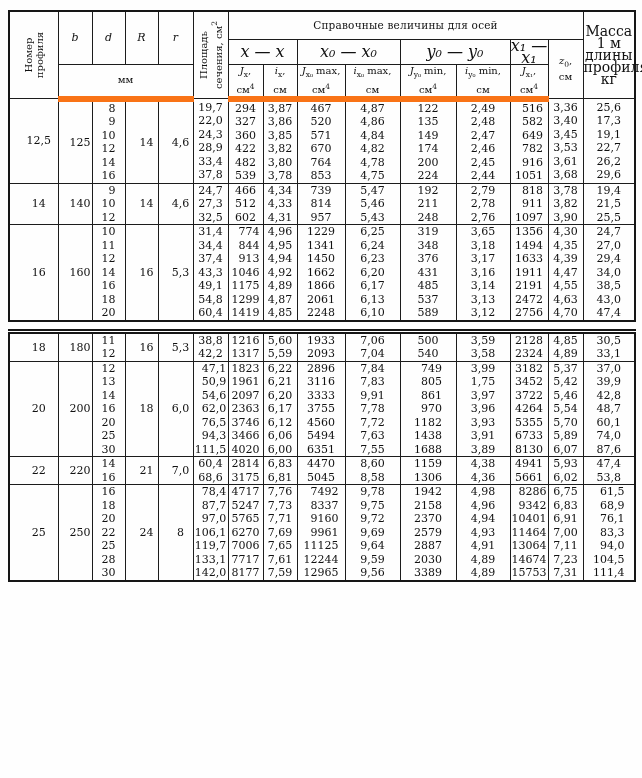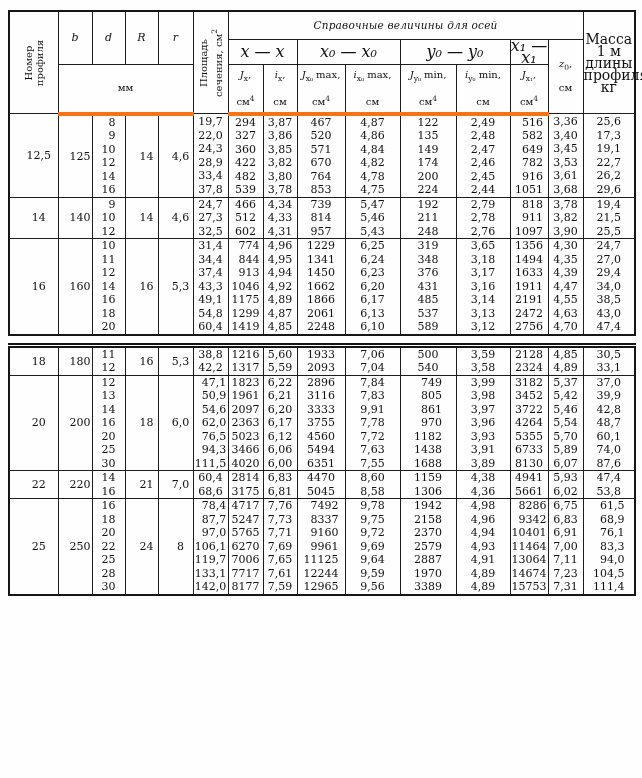--- a/index.html
+++ b/index.html
@@ -19,35 +19,35 @@
   .tbl col.c10{width:55px;} .tbl col.c11{width:56px;} .tbl col.c12{width:54px;}
   .tbl col.c13{width:38px;} .tbl col.c14{width:35px;} .tbl col.c15{width:52px;}
   .tbl th,.tbl td{
     border:1px solid #1c1c1c;padding:0;font-weight:normal;
     text-align:center;vertical-align:middle;background:transparent;
   }
   thead th{font-size:10px;line-height:12px;}
   .hr1{height:28px;}
   .hr2{height:24px;}
   .hr3{height:34px;}
-  .banner{font-size:10.5px;letter-spacing:0.2px;font-style:italic;}
+  .banner{font-size:10.5px;letter-spacing:0.2px;}
   .dimletter{font-style:italic;font-size:11px;}
   .axis{font-style:italic;font-size:16px;}
   .vhead{position:relative;}
   .vert{
     position:absolute;top:50%;left:50%;
     transform:translate(-50%,-50%) rotate(-90deg);
     white-space:nowrap;font-size:10px;line-height:11px;text-align:center;
   }
-  .stat .sh{font-size:10px;line-height:20px;}
+  .stat .sh{font-size:10px;line-height:12px;}
   .stat i{font-style:italic;}
   .stat sub{font-size:7.5px;}
   .stat sup{font-size:7.5px;}
   .mass-h{font-size:14px;line-height:12px;padding:0 2px;}
-  thead tr.hr3 th{border-bottom:4px solid #f97316;}
+  thead tr.hr3 th{border-bottom:6px solid #f97316;}
   tbody td{font-size:11px;line-height:13.5px;padding:9px 3px;}
   tbody tr + tr td{border-top:2px solid #161616;}
   .stack{display:inline-block;text-align:right;}
   .single{display:inline-block;margin-left:10px;}
   sup.area-pow{font-size:7.5px;}
 </style>
 </head>
 <body>
 
 <div class="page">
@@ -224,26 +224,26 @@
           <td><div class="stack"><div class="ln">4,85</div><div class="ln">4,89</div></div></td>
           <td><div class="stack"><div class="ln">30,5</div><div class="ln">33,1</div></div></td>
         </tr>
         <tr>
           <td><span class="single">20</span></td>
           <td><span class="single">200</span></td>
           <td><div class="stack"><div class="ln">12</div><div class="ln">13</div><div class="ln">14</div><div class="ln">16</div><div class="ln">20</div><div class="ln">25</div><div class="ln">30</div></div></td>
           <td><span class="single">18</span></td>
           <td><span class="single">6,0</span></td>
           <td><div class="stack"><div class="ln">47,1</div><div class="ln">50,9</div><div class="ln">54,6</div><div class="ln">62,0</div><div class="ln">76,5</div><div class="ln">94,3</div><div class="ln">111,5</div></div></td>
-          <td><div class="stack"><div class="ln">1823</div><div class="ln">1961</div><div class="ln">2097</div><div class="ln">2363</div><div class="ln">5023</div><div class="ln">3466</div><div class="ln">4020</div></div></td>
+          <td><div class="stack"><div class="ln">1823</div><div class="ln">1961</div><div class="ln">2097</div><div class="ln">2363</div><div class="ln">3746</div><div class="ln">3466</div><div class="ln">4020</div></div></td>
           <td><div class="stack"><div class="ln">6,22</div><div class="ln">6,21</div><div class="ln">6,20</div><div class="ln">6,17</div><div class="ln">6,12</div><div class="ln">6,06</div><div class="ln">6,00</div></div></td>
           <td><div class="stack"><div class="ln">2896</div><div class="ln">3116</div><div class="ln">3333</div><div class="ln">3755</div><div class="ln">4560</div><div class="ln">5494</div><div class="ln">6351</div></div></td>
           <td><div class="stack"><div class="ln">7,84</div><div class="ln">7,83</div><div class="ln">9,91</div><div class="ln">7,78</div><div class="ln">7,72</div><div class="ln">7,63</div><div class="ln">7,55</div></div></td>
           <td><div class="stack"><div class="ln">749</div><div class="ln">805</div><div class="ln">861</div><div class="ln">970</div><div class="ln">1182</div><div class="ln">1438</div><div class="ln">1688</div></div></td>
-          <td><div class="stack"><div class="ln">3,99</div><div class="ln">3,98</div><div class="ln">3,97</div><div class="ln">3,96</div><div class="ln">3,93</div><div class="ln">3,91</div><div class="ln">3,89</div></div></td>
+          <td><div class="stack"><div class="ln">3,99</div><div class="ln">1,75</div><div class="ln">3,97</div><div class="ln">3,96</div><div class="ln">3,93</div><div class="ln">3,91</div><div class="ln">3,89</div></div></td>
           <td><div class="stack"><div class="ln">3182</div><div class="ln">3452</div><div class="ln">3722</div><div class="ln">4264</div><div class="ln">5355</div><div class="ln">6733</div><div class="ln">8130</div></div></td>
           <td><div class="stack"><div class="ln">5,37</div><div class="ln">5,42</div><div class="ln">5,46</div><div class="ln">5,54</div><div class="ln">5,70</div><div class="ln">5,89</div><div class="ln">6,07</div></div></td>
           <td><div class="stack"><div class="ln">37,0</div><div class="ln">39,9</div><div class="ln">42,8</div><div class="ln">48,7</div><div class="ln">60,1</div><div class="ln">74,0</div><div class="ln">87,6</div></div></td>
         </tr>
         <tr>
           <td><span class="single">22</span></td>
           <td><span class="single">220</span></td>
           <td><div class="stack"><div class="ln">14</div><div class="ln">16</div></div></td>
           <td><span class="single">21</span></td>
           <td><span class="single">7,0</span></td>
@@ -262,21 +262,21 @@
           <td><span class="single">25</span></td>
           <td><span class="single">250</span></td>
           <td><div class="stack"><div class="ln">16</div><div class="ln">18</div><div class="ln">20</div><div class="ln">22</div><div class="ln">25</div><div class="ln">28</div><div class="ln">30</div></div></td>
           <td><span class="single">24</span></td>
           <td><span class="single">8</span></td>
           <td><div class="stack"><div class="ln">78,4</div><div class="ln">87,7</div><div class="ln">97,0</div><div class="ln">106,1</div><div class="ln">119,7</div><div class="ln">133,1</div><div class="ln">142,0</div></div></td>
           <td><div class="stack"><div class="ln">4717</div><div class="ln">5247</div><div class="ln">5765</div><div class="ln">6270</div><div class="ln">7006</div><div class="ln">7717</div><div class="ln">8177</div></div></td>
           <td><div class="stack"><div class="ln">7,76</div><div class="ln">7,73</div><div class="ln">7,71</div><div class="ln">7,69</div><div class="ln">7,65</div><div class="ln">7,61</div><div class="ln">7,59</div></div></td>
           <td><div class="stack"><div class="ln">7492</div><div class="ln">8337</div><div class="ln">9160</div><div class="ln">9961</div><div class="ln">11125</div><div class="ln">12244</div><div class="ln">12965</div></div></td>
           <td><div class="stack"><div class="ln">9,78</div><div class="ln">9,75</div><div class="ln">9,72</div><div class="ln">9,69</div><div class="ln">9,64</div><div class="ln">9,59</div><div class="ln">9,56</div></div></td>
-          <td><div class="stack"><div class="ln">1942</div><div class="ln">2158</div><div class="ln">2370</div><div class="ln">2579</div><div class="ln">2887</div><div class="ln">1970</div><div class="ln">3389</div></div></td>
+          <td><div class="stack"><div class="ln">1942</div><div class="ln">2158</div><div class="ln">2370</div><div class="ln">2579</div><div class="ln">2887</div><div class="ln">2030</div><div class="ln">3389</div></div></td>
           <td><div class="stack"><div class="ln">4,98</div><div class="ln">4,96</div><div class="ln">4,94</div><div class="ln">4,93</div><div class="ln">4,91</div><div class="ln">4,89</div><div class="ln">4,89</div></div></td>
           <td><div class="stack"><div class="ln">8286</div><div class="ln">9342</div><div class="ln">10401</div><div class="ln">11464</div><div class="ln">13064</div><div class="ln">14674</div><div class="ln">15753</div></div></td>
           <td><div class="stack"><div class="ln">6,75</div><div class="ln">6,83</div><div class="ln">6,91</div><div class="ln">7,00</div><div class="ln">7,11</div><div class="ln">7,23</div><div class="ln">7,31</div></div></td>
           <td><div class="stack"><div class="ln">61,5</div><div class="ln">68,9</div><div class="ln">76,1</div><div class="ln">83,3</div><div class="ln">94,0</div><div class="ln">104,5</div><div class="ln">111,4</div></div></td>
         </tr>
       </tbody>
   </table>
 
 </div>
 

